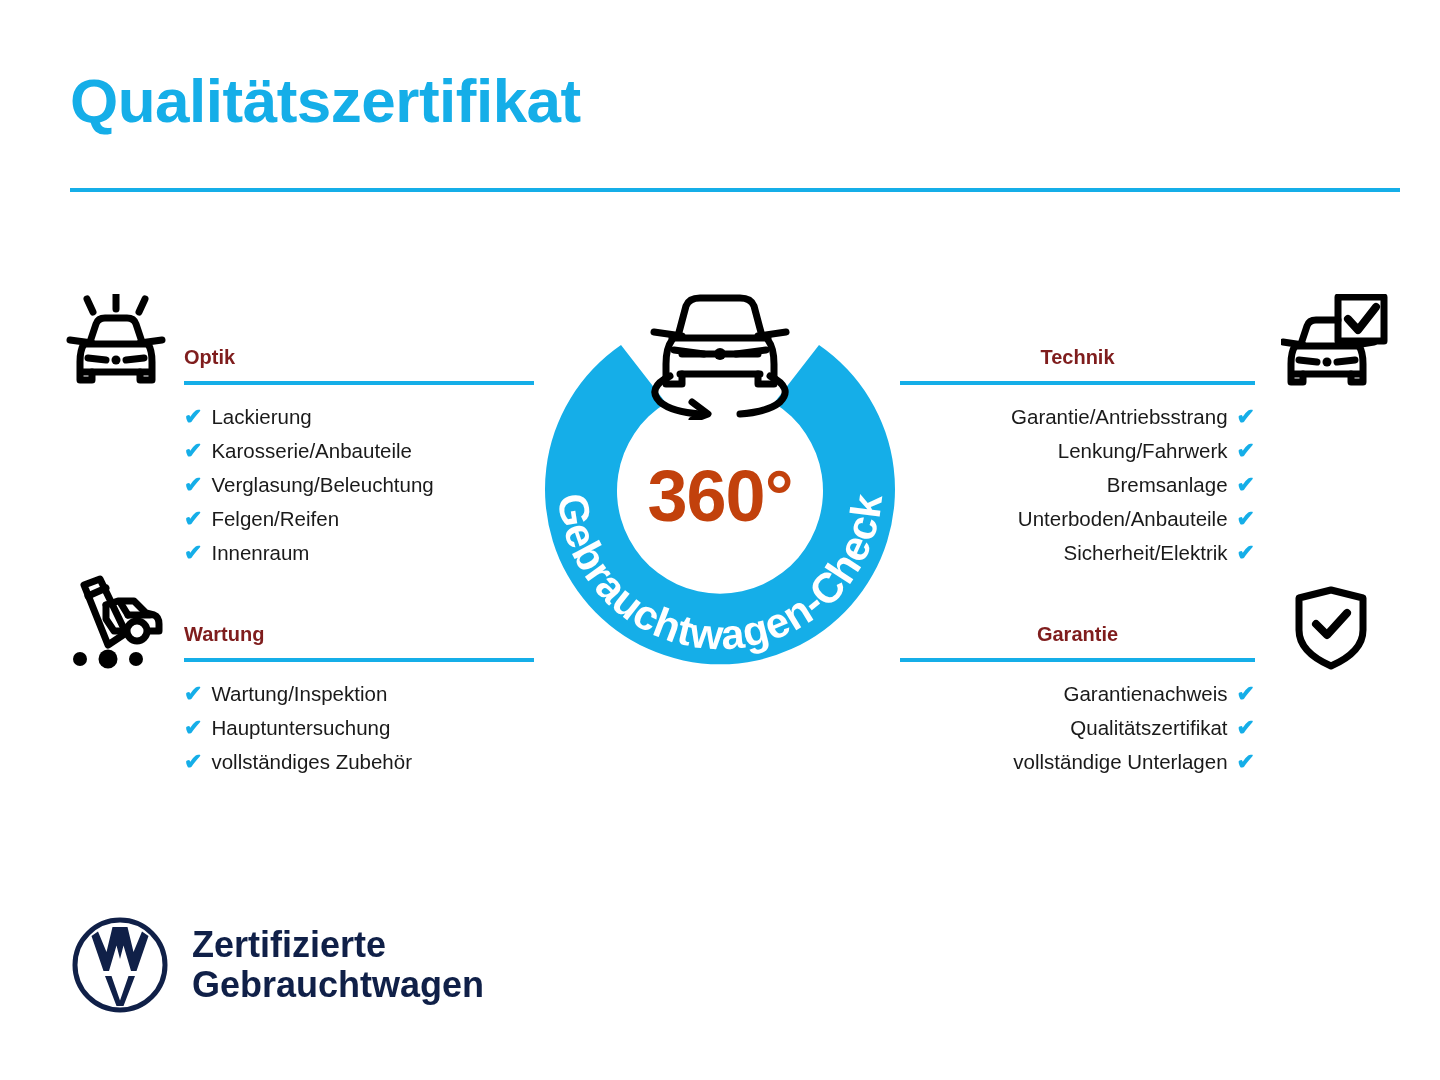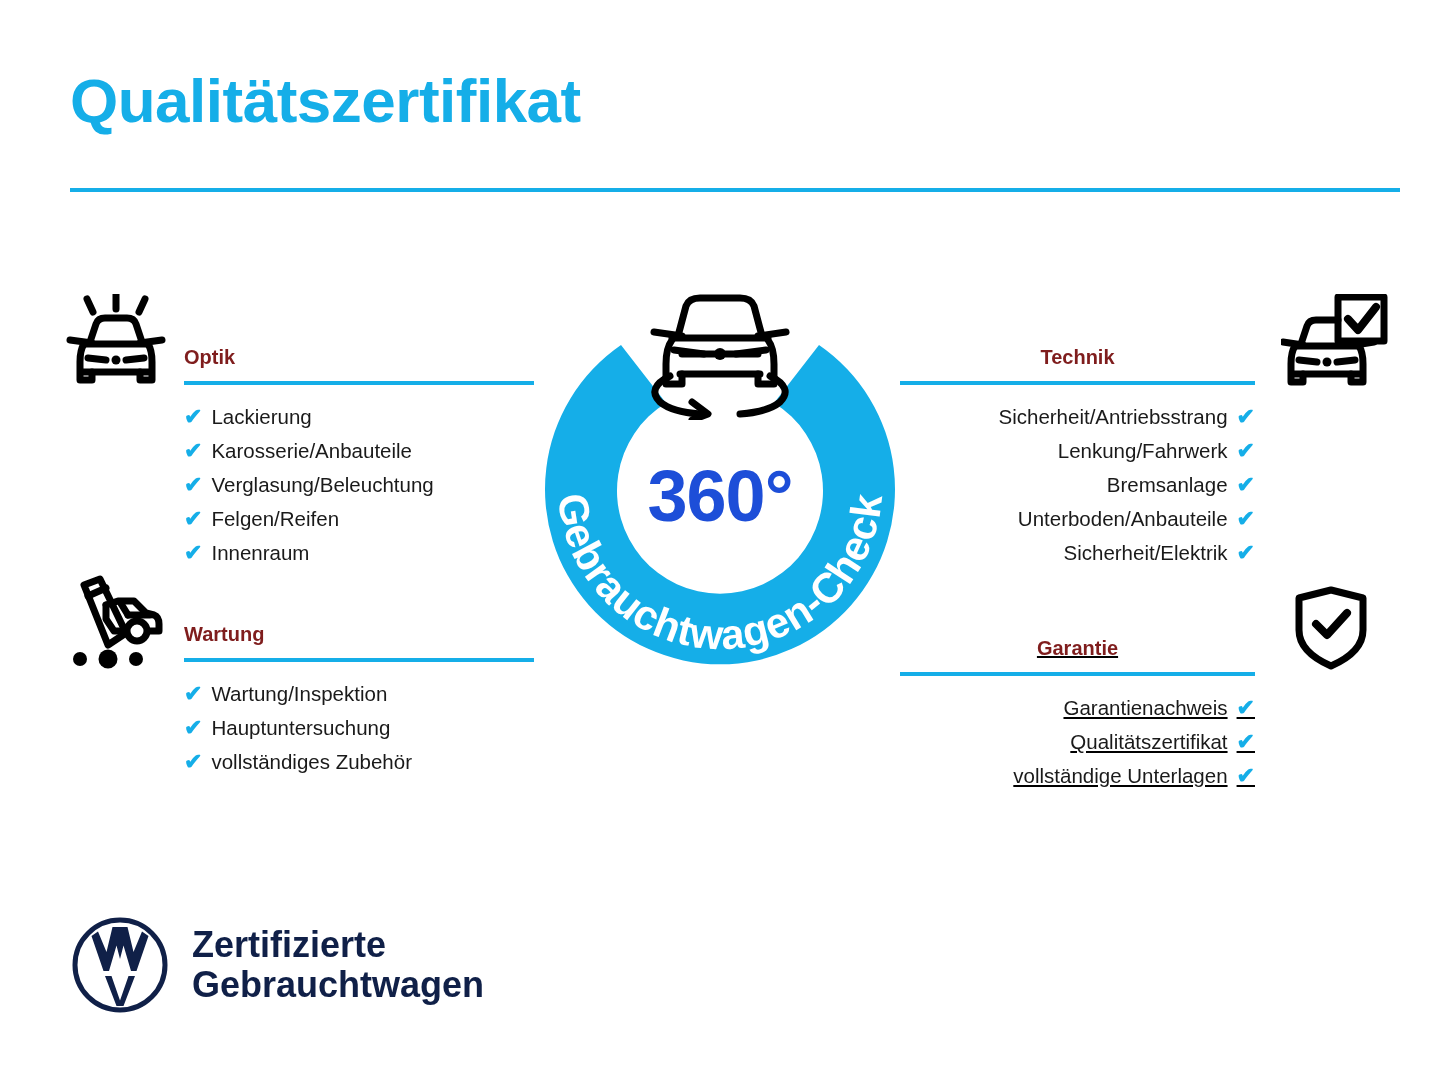--- a/index.html
+++ b/index.html
@@ -89,21 +89,21 @@
 
   
   .sec-right .section-title { text-align: center; }
   .sec-right .item { justify-content: flex-end; }
   .sec-right .check { margin-left: 9px; }
 
   
   #sec-optik    { left: 184px; top: 337px; width: 350px; }
   #sec-wartung  { left: 184px; top: 614px; width: 350px; }
   #sec-technik  { left: 900px; top: 337px; width: 355px; }
-  #sec-garantie { left: 900px; top: 628px; width: 355px; text-decoration: underline; }
+  #sec-garantie { left: 900px; top: 614px; width: 355px; }
 
   .sec-icon {
     position: absolute;
     color: #000;
   }
   #icon-optik    { left: 62px;  top: 294px; }
   #icon-wartung  { left: 62px;  top: 575px; }
   #icon-technik  { left: 1281px; top: 294px; }
   #icon-garantie { left: 1293px; top: 586px; }
 
@@ -120,21 +120,21 @@
     position: absolute;
     left: 0;
     top: 0;
     width: 408px;
     height: 408px;
     display: flex;
     align-items: center;
     justify-content: center;
     font-size: 72px;
     font-weight: bold;
-    color: #1d4ed8;
+    color: #c2410c;
     letter-spacing: -1px;
     pointer-events: none;
     padding-top: 18px;
     box-sizing: border-box;
   }
   .car360 {
     position: absolute;
     left: 114px;
     top: 5px;
     width: 180px;
@@ -286,21 +286,21 @@
     </svg>
   </div>
 
   <div class="section sec-right" id="sec-technik">
     <div class="section-head">
       <div class="section-title">Technik</div>
       <div class="section-rule"></div>
     </div>
     <div class="items">
       <div class="item">
-        <span>Sicherheit/Antriebsstrang</span>
+        <span>Garantie/Antriebsstrang</span>
         <span class="check">✔</span>
       </div>
       <div class="item">
         <span>Lenkung/Fahrwerk</span>
         <span class="check">✔</span>
       </div>
       <div class="item">
         <span>Bremsanlage</span>
         <span class="check">✔</span>
       </div>

